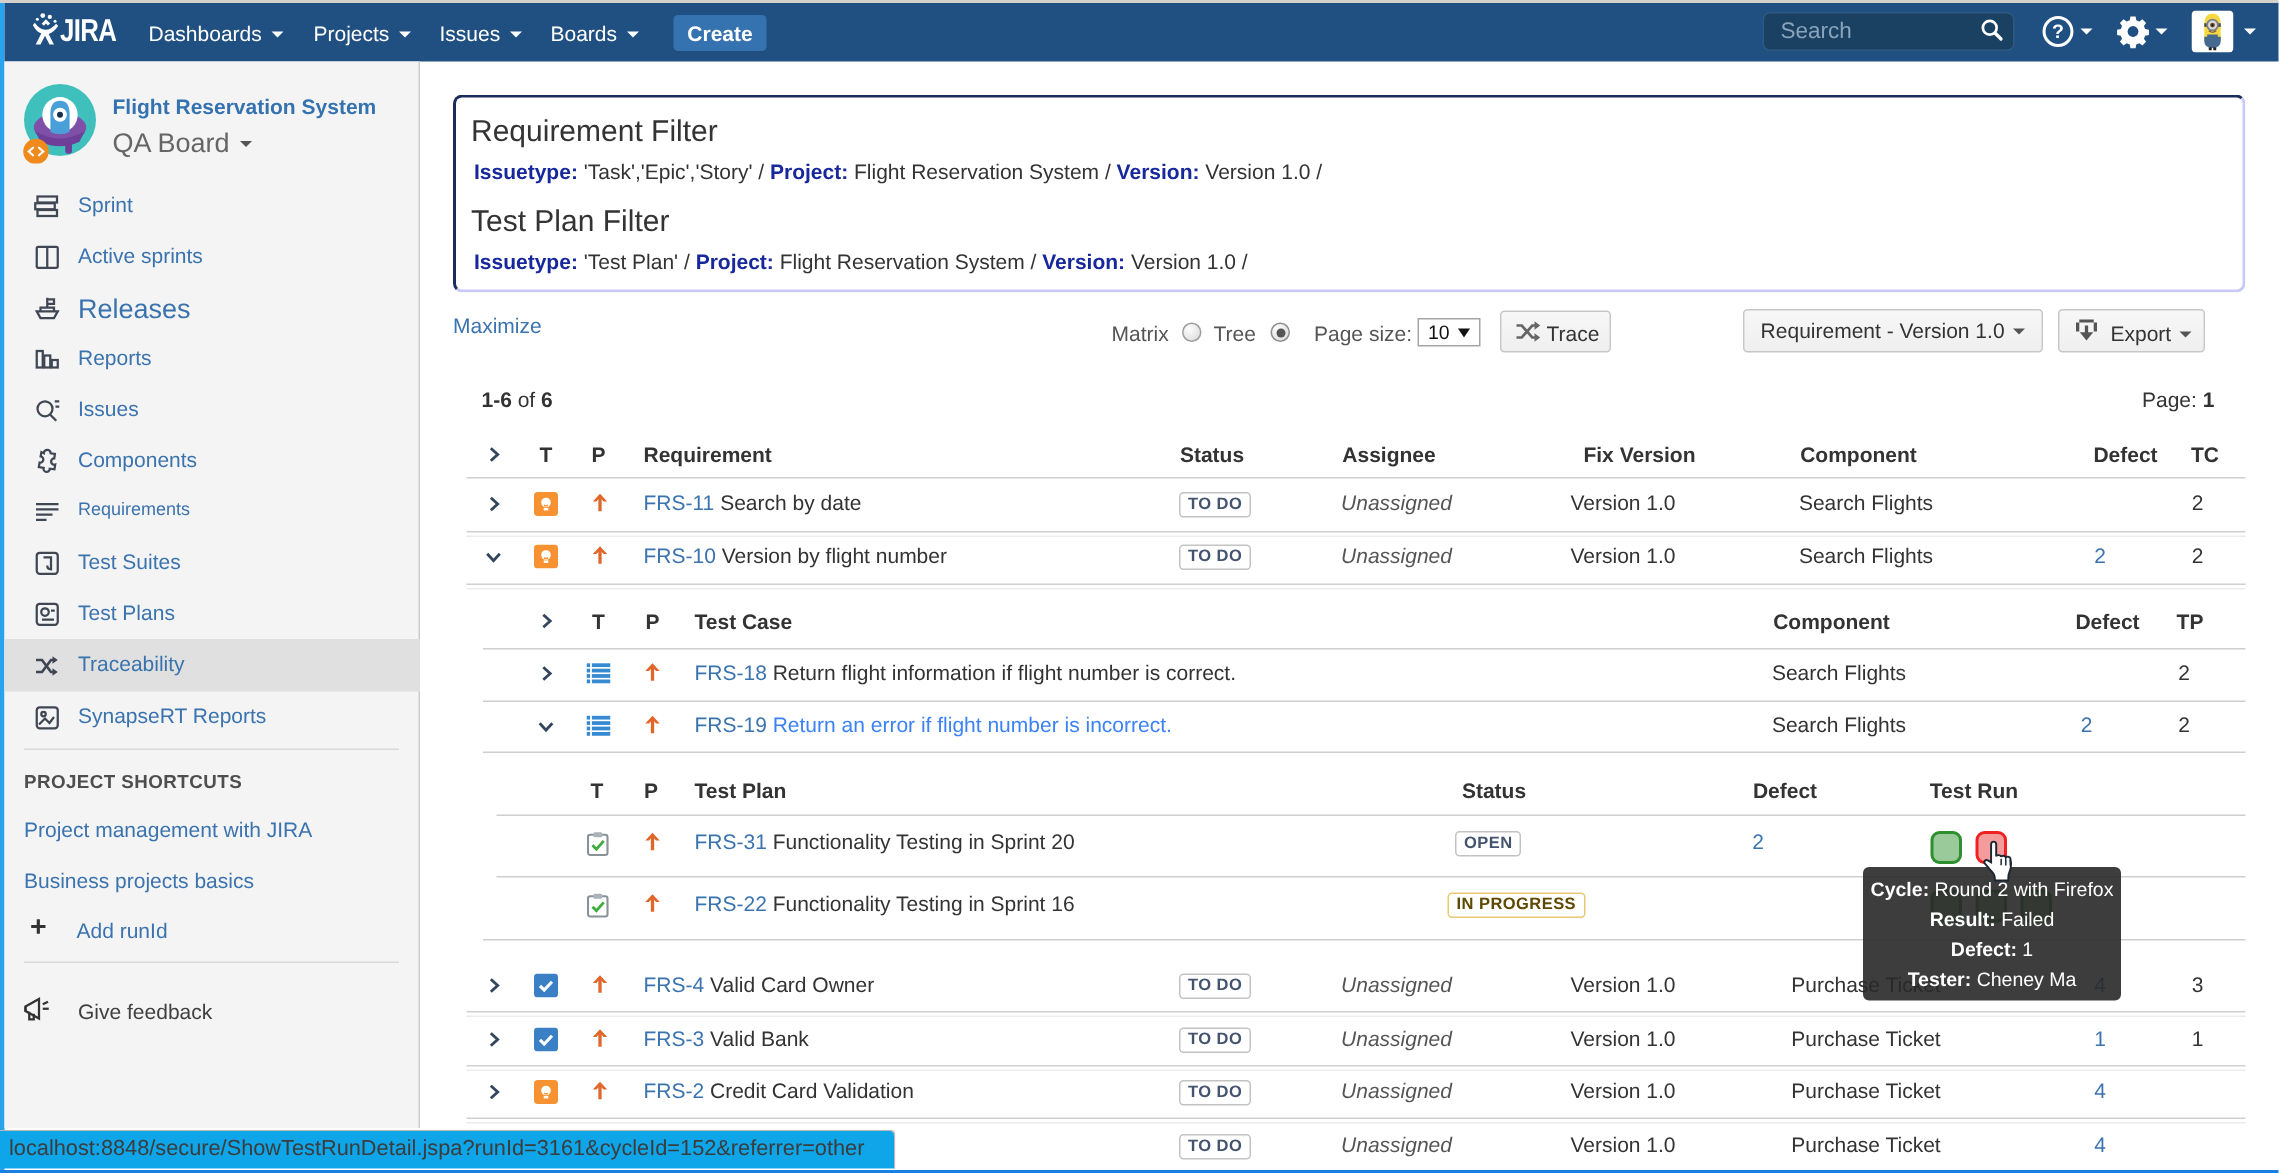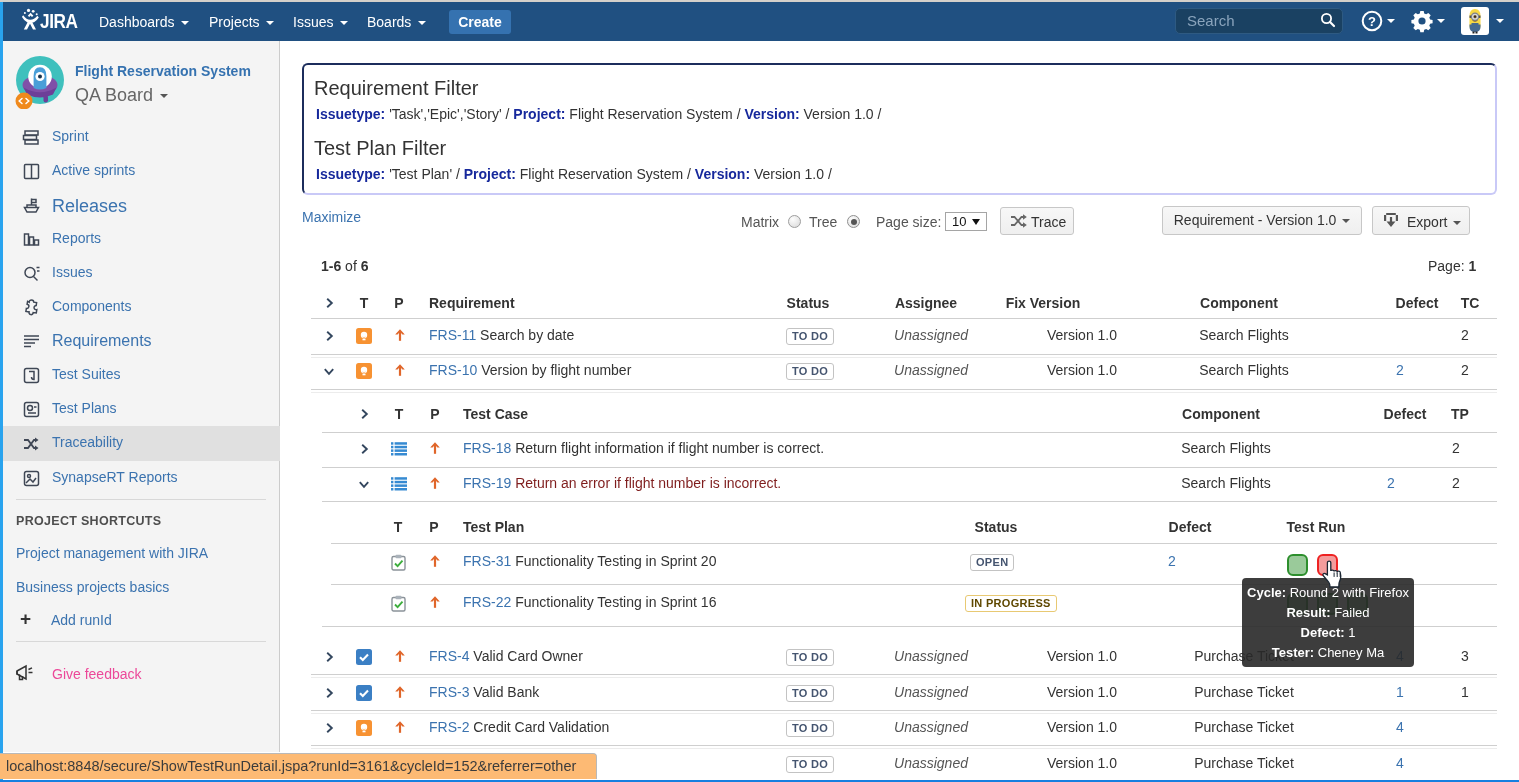--- a/index.html
+++ b/index.html
@@ -122,21 +122,21 @@
 <svg class="a" style="left:22px;top:298px" width="19" height="19" viewBox="0 0 19 19" fill="none" stroke="#3f4755" stroke-width="1.5">
     <path d="M7.2 4.2 a2.1 2.1 0 1 1 4.6 0 l2.8.4 -.4 3 a2.1 2.1 0 1 0 .6 4.1 l-.5 3.2 -3.1-.4 a2.1 2.1 0 1 1-4.1-.6 l-3.2-.5 .5-3 a2.1 2.1 0 1 0 .7-4.2 l.5-2.8 z"></path>
   </svg>
 <div class="a" style="left:52px;top:298px;color:#3b73af;font-size:14px">Components</div>
 <svg class="a" style="left:22px;top:332px" width="19" height="19" viewBox="0 0 19 19" fill="none" stroke="#3f4755" stroke-width="1.5">
     <line x1="2" y1="4" x2="17" y2="4"></line>
     <line x1="2" y1="7.5" x2="17" y2="7.5"></line>
     <line x1="2" y1="11" x2="13" y2="11"></line>
     <line x1="2" y1="14.5" x2="9" y2="14.5"></line>
   </svg>
-<div class="a" style="left:52px;top:332px;color:#3b73af;font-size:16px">Requirements</div>
+<div class="a" style="left:52px;top:332px;color:#3b73af;font-size:12px">Requirements</div>
 <svg class="a" style="left:22px;top:366px" width="19" height="19" viewBox="0 0 19 19" fill="none" stroke="#3f4755" stroke-width="1.5">
     <rect x="2.5" y="2.5" width="14" height="14" rx="2"></rect>
     <path d="M7 5.5 h5 v8 q-2.5 0-2.5-2.5"></path>
   </svg>
 <div class="a" style="left:52px;top:366px;color:#3b73af;font-size:14px">Test Suites</div>
 <svg class="a" style="left:22px;top:400px" width="19" height="19" viewBox="0 0 19 19" fill="none" stroke="#3f4755" stroke-width="1.5">
     <rect x="2.5" y="2.5" width="14" height="14" rx="2"></rect>
     <circle cx="8" cy="8" r="2.5"></circle>
     <line x1="12" y1="7" x2="14.5" y2="7"></line>
     <line x1="6" y1="13" x2="14" y2="13"></line>
@@ -162,21 +162,21 @@
 <div class="a b" style="left:20px;top:608px;color:#333;font-size:19px">+</div>
 <div class="a" style="left:51px;top:612px;color:#3b73af">Add runId</div>
 <div class="ln" style="left:16px;top:641px;width:250px;background:#d8d8d8"></div>
 <svg class="a" style="left:14px;top:662px" width="22" height="22" viewBox="0 0 22 22" fill="none" stroke="#333" stroke-width="1.5">
 <path d="M3 9 l9-5 v13 l-9-5 z"></path>
     <path d="M3 9 v3.5"></path>
     <path d="M5.5 12.5 v5 h3 v-3.6"></path>
     <line x1="14.5" y1="7.5" x2="18" y2="5.8"></line>
     <line x1="14.5" y1="10.5" x2="18.5" y2="10.5"></line>
   </svg>
-<div class="a" style="left:52px;top:666px;color:#ec4899">Give feedback</div>
+<div class="a" style="left:52px;top:666px;color:#404040">Give feedback</div>
 <div class="a" style="left:302px;top:63px;width:1195px;height:132px;background:#fff;
 border-radius:6px;border-top:2px solid #1c2d5c;border-left:2px solid #1c2d5c;
 border-right:2px solid #c9c9f7;border-bottom:2px solid #c9c9f7"></div>
 <div class="a" style="left:314px;top:77px;font-size:20px;color:#333">Requirement Filter</div>
 <div class="a" style="left:316px;top:106px;font-size:14px;color:#333"><span class="b" style="color:#16289c">Issuetype:</span> 'Task','Epic','Story' / <span class="b" style="color:#16289c">Project:</span> Flight Reservation System / <span class="b" style="color:#16289c">Version:</span> Version 1.0 /</div>
 <div class="a" style="left:314px;top:137px;font-size:20px;color:#333">Test Plan Filter</div>
 <div class="a" style="left:316px;top:166px;font-size:14px;color:#333"><span class="b" style="color:#16289c">Issuetype:</span> 'Test Plan' / <span class="b" style="color:#16289c">Project:</span> Flight Reservation System / <span class="b" style="color:#16289c">Version:</span> Version 1.0 /</div>
 <div class="a lnk" style="left:302px;top:209px">Maximize</div>
 <div class="a" style="left:741px;top:214px;color:#555">Matrix</div>
 <div class="a" style="left:788px;top:215px;width:13px;height:13px;border-radius:50%;border:1px solid #9d9d9d;background:radial-gradient(circle at 35% 30%,#fdfdfd,#d8d8d8)"></div>
@@ -206,21 +206,21 @@
 <div class="a" style="left:321px;top:258px"><span class="b">1-6</span> of <span class="b">6</span></div>
 <div class="a" style="left:1428px;top:258px">Page: <span class="b">1</span></div>
 <svg class="a" style="left:323px;top:297px" width="12" height="12" viewBox="0 0 12 12">
     <path d="M4.2 1.8 L8.8 6 L4.2 10.2" fill="none" stroke="#33465e" stroke-width="1.9"></path>
   </svg>
 <div class="hdr cen" style="left:354px;top:295px;width:20px">T</div>
 <div class="hdr cen" style="left:389px;top:295px;width:20px">P</div>
 <div class="hdr" style="left:429px;top:295px">Requirement</div>
 <div class="hdr cen" style="left:738px;top:295px;width:140px">Status</div>
 <div class="hdr cen" style="left:856px;top:295px;width:140px">Assignee</div>
-<div class="hdr cen" style="left:973px;top:295px;width:140px">Fix Version</div>
+<div class="hdr cen" style="left:1023px;top:295px;width:140px">Fix Version</div>
 <div class="hdr cen" style="left:1169px;top:295px;width:140px">Component</div>
 <div class="hdr cen" style="left:1387px;top:295px;width:60px">Defect</div>
 <div class="hdr cen" style="left:1450px;top:295px;width:40px">TC</div>
 <div class="ln" style="left:311px;top:318px;width:1186px"></div>
 <svg class="a" style="left:323px;top:330px" width="12" height="12" viewBox="0 0 12 12">
     <path d="M4.2 1.8 L8.8 6 L4.2 10.2" fill="none" stroke="#33465e" stroke-width="1.9"></path>
   </svg>
 <svg class="a" style="left:356px;top:328px" width="16" height="16" viewBox="0 0 16 16">
 <rect width="16" height="16" rx="2.5" fill="#f79232"></rect>
 <circle cx="8" cy="7" r="3.2" fill="#fff"></circle>
@@ -302,21 +302,21 @@
     <rect x="3.6" y="4.8" width="12.4" height="2.5"></rect>
     <rect x="0" y="8.4" width="2.4" height="2.5"></rect>
     <rect x="3.6" y="8.4" width="12.4" height="2.5"></rect>
     <rect x="0" y="12.0" width="2.4" height="2.5"></rect>
     <rect x="3.6" y="12.0" width="12.4" height="2.5"></rect>
   </svg>
 <svg class="a" style="left:428px;top:475px" width="14" height="15" viewBox="0 0 14 15">
 <path d="M7 13.8 V4" stroke="#e0662a" stroke-width="2.2" fill="none"></path>
 <path d="M2.2 7.4 L7 2.2 l4.8 5.2 -2.4 0 -2.4-2.6 -2.4 2.6z" fill="#e0662a"></path>
   </svg>
-<div class="a" style="left:463px;top:475px"><a class="lnk">FRS-19</a> <span style="color:#7f1d1d">Return an error if flight number is incorrect.</span></div>
+<div class="a" style="left:463px;top:475px"><a class="lnk">FRS-19</a> <span style="color:#3b82f6">Return an error if flight number is incorrect.</span></div>
 <div class="a cen" style="left:1156px;top:475px;width:140px">Search Flights</div>
 <div class="a cen lnk" style="left:1371px;top:475px;width:40px">2</div>
 <div class="a cen" style="left:1436px;top:475px;width:40px">2</div>
 <div class="ln" style="left:322px;top:501px;width:1175px"></div>
 <div class="hdr cen" style="left:388px;top:519px;width:20px">T</div>
 <div class="hdr cen" style="left:424px;top:519px;width:20px">P</div>
 <div class="hdr" style="left:463px;top:519px">Test Plan</div>
 <div class="hdr cen" style="left:926px;top:519px;width:140px">Status</div>
 <div class="hdr cen" style="left:1160px;top:519px;width:60px">Defect</div>
 <div class="hdr cen" style="left:1281px;top:519px;width:70px">Test Run</div>
@@ -435,14 +435,14 @@
 border-radius:4px;color:#fff;font-size:13px;text-align:center;line-height:20px;padding-top:5px">
 <div><span class="b">Cycle:</span> Round 2 with Firefox</div>
 <div><span class="b">Result:</span> Failed</div>
 <div><span class="b">Defect:</span> 1</div>
 <div><span class="b">Tester:</span> Cheney Ma</div>
   </div>
 <svg class="a" style="left:1321px;top:560px" width="25" height="30" viewBox="0 0 25 30">
 <path d="M6.4 2.8 c0-2.3 3.4-2.3 3.4 0 l0 8.2 c.1-1.2 3.1-1.3 3.3.3 c.3-1.1 2.9-1 3.1.4 c.4-.9 2.7-.8 3 .4 .5 2 .8 4.2.3 6.5 -.4 2-1.3 3.3-1.5 5 l-.2 3.4 h-8.8 l-.3-2.7 c-.2-1.7-1.6-3-3-4.6 l-3.4-3.9 c-1.2-1.4.3-3 1.9-2.2 l2.2 1.3 z" fill="#fff" stroke="#1c2733" stroke-width="1.3"></path>
 <path d="M13.1 12.5 v4.4 M16.2 12.8 v4.2 M19.2 13.3 v3.7" stroke="#1c2733" stroke-width="1" fill="none"></path>
   </svg>
-<div class="a" style="left:0;top:753px;width:597px;height:26px;background:#fdba74;
+<div class="a" style="left:0;top:753px;width:597px;height:26px;background:#0ea5e9;
 border:1px solid #b9b9b9;border-left:none;border-bottom:none;border-radius:0 4px 0 0;
 font-size:14.5px;color:#3c3c3c;line-height:25px;padding-left:6px;white-space:nowrap;overflow:hidden">localhost:8848/secure/ShowTestRunDetail.jspa?runId=3161&amp;cycleId=152&amp;referrer=other</div>
 </body></html>

